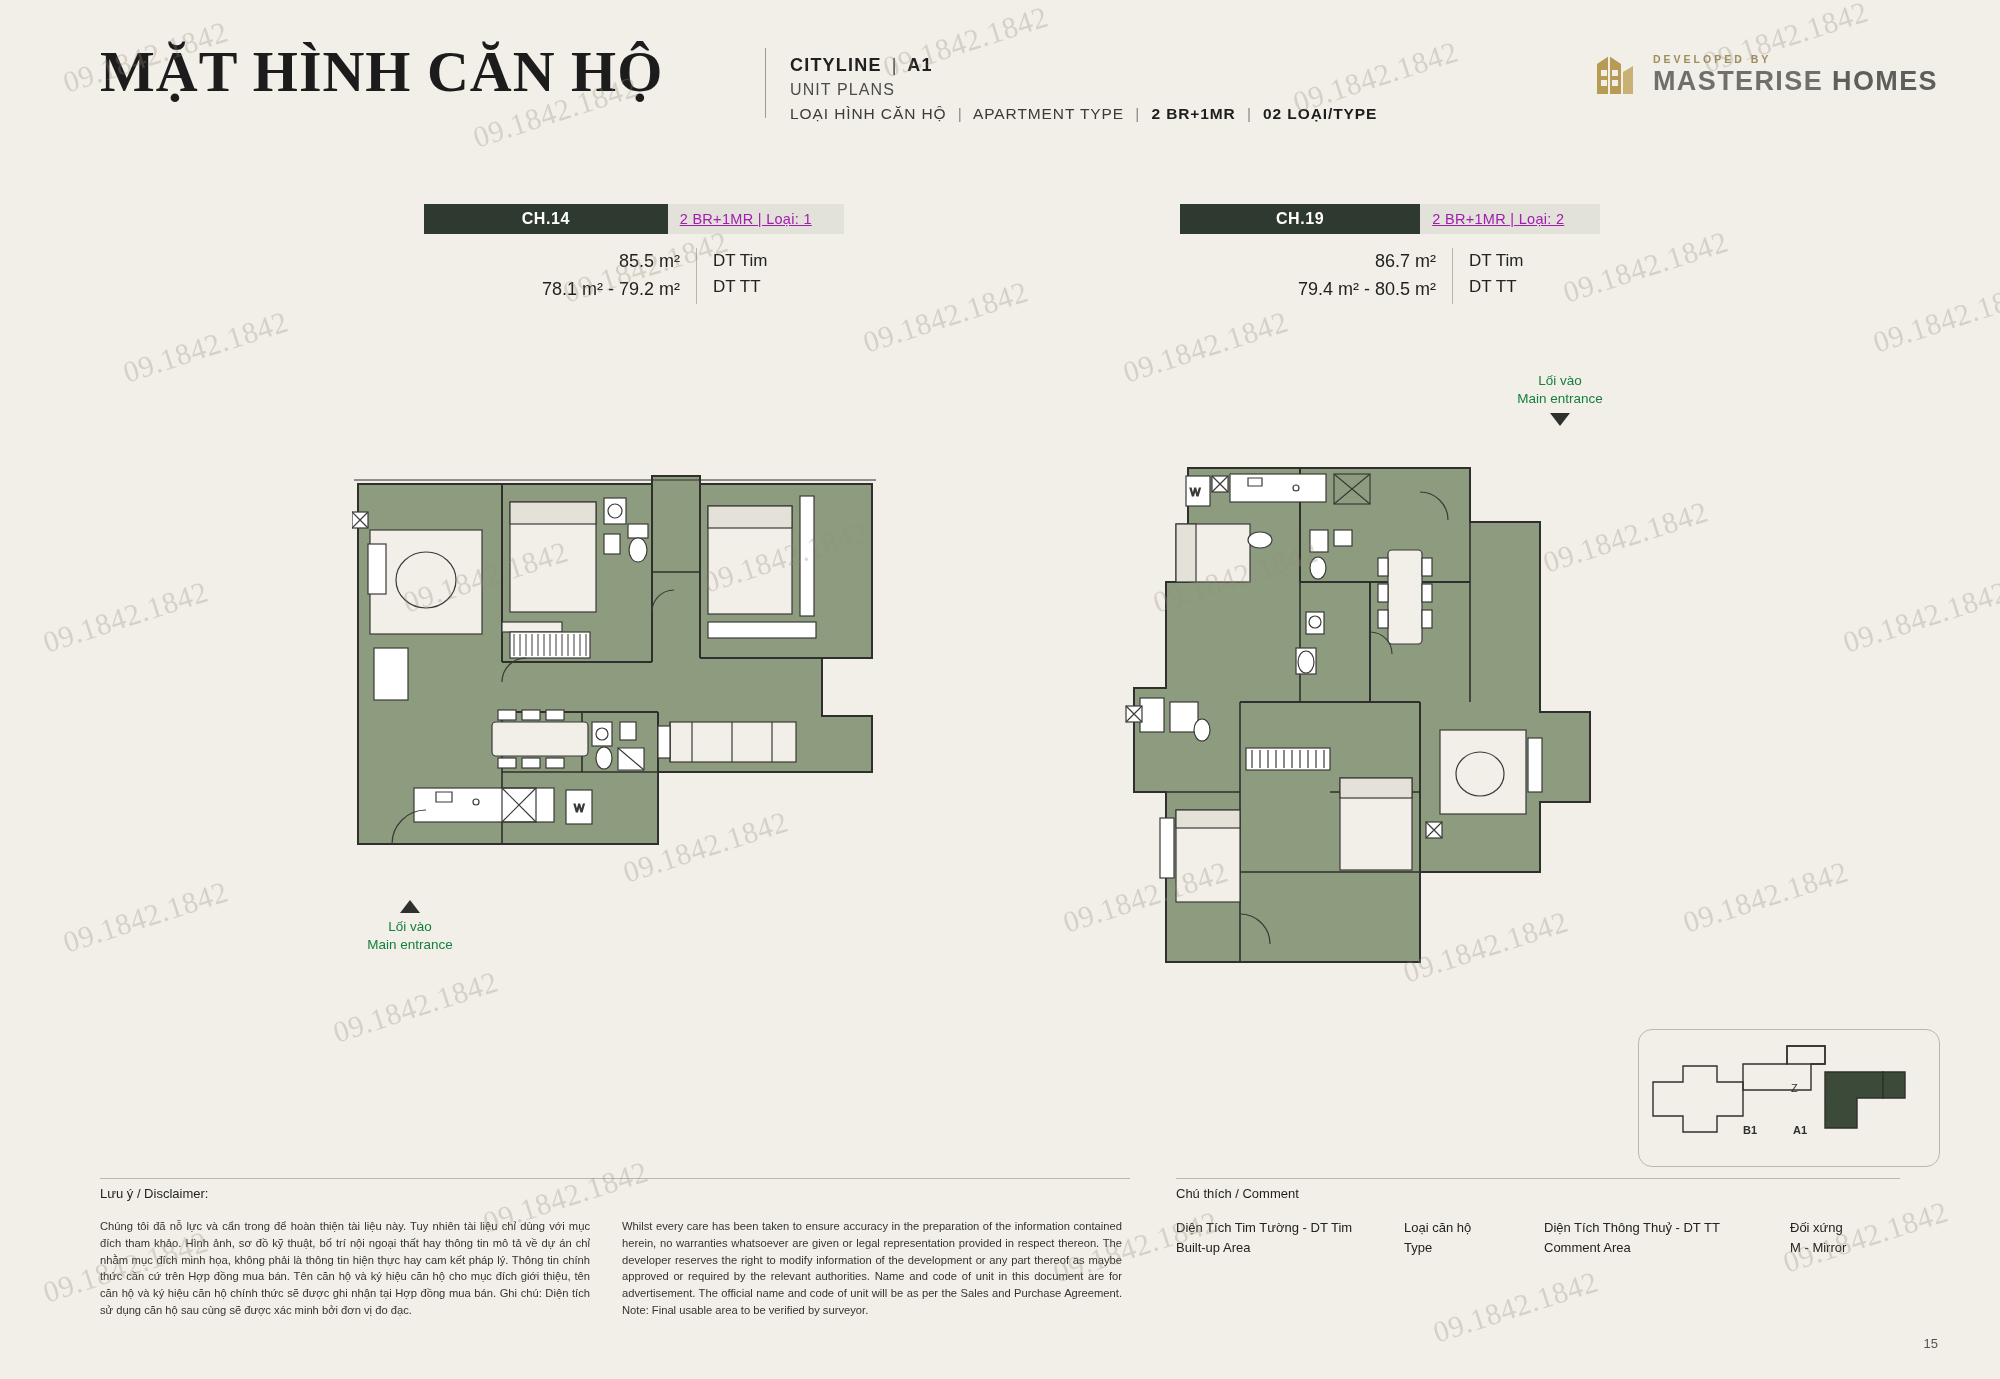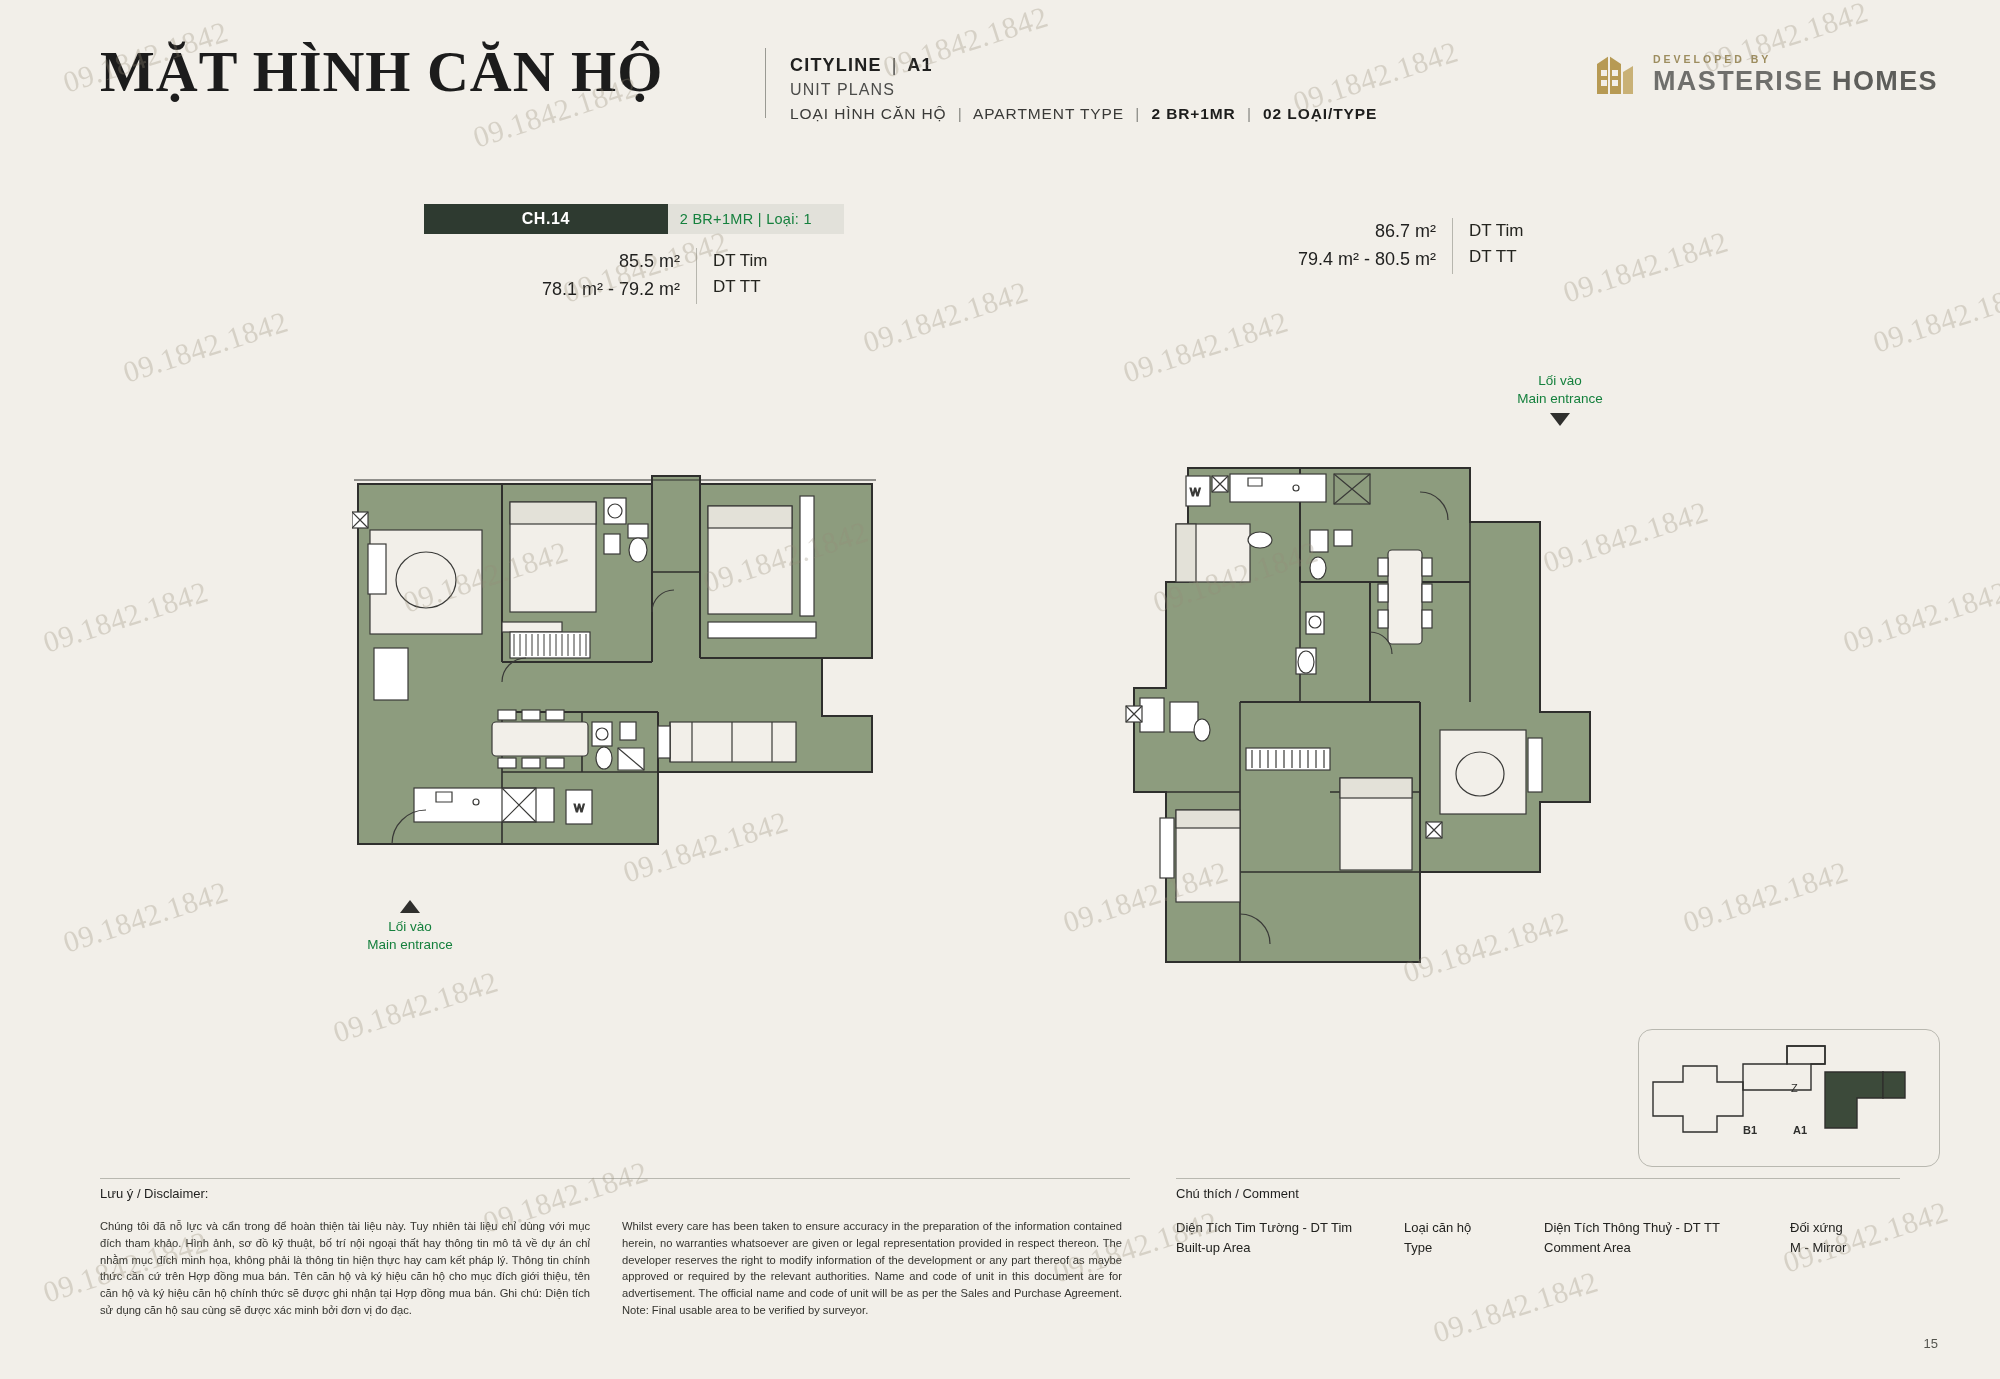--- a/index.html
+++ b/index.html
@@ -54,22 +54,22 @@
   .brand-txt .name b{color:#5e5e5b;}
 
   
   .unit{position:absolute;}
   .unit-badge{display:flex;align-items:stretch;height:30px;}
   .unit-code{
     background:#2e3a30;color:#fff;font-weight:bold;font-size:16px;
     display:flex;align-items:center;justify-content:center;letter-spacing:.6px;
   }
   .unit-type{
-    background:#e2e1da;color:#15803d;font-size:14.5px;
-    display:flex;align-items:center;padding:12px 12px;letter-spacing:.3px;
+    background:#e2e1da;color:#a21caf;font-size:14.5px;
+    display:flex;align-items:center;padding:12px 12px;letter-spacing:.3px;text-decoration:underline;
   }
   .areas{display:flex;margin-top:14px;}
   .areas .vals{text-align:right;padding-right:16px;line-height:1.55;font-size:18px;color:#1f1f1e;}
   .areas .labels{border-left:1px solid #b7b6ae;padding-left:16px;line-height:1.55;font-size:17px;color:#24241f;}
 
   
   .entrance{position:absolute;text-align:center;font-size:13.5px;line-height:1.35;color:#15803d;}
   .tri-up{width:0;height:0;border-left:10px solid transparent;border-right:10px solid transparent;border-bottom:13px solid #2f2f2d;margin:0 auto 5px;}
   .tri-down{width:0;height:0;border-left:10px solid transparent;border-right:10px solid transparent;border-top:13px solid #2f2f2d;margin:5px auto 0;}
 
@@ -145,20 +145,24 @@
         <div>78.1 m² - 79.2 m²</div>
       </div>
       <div class="labels">
         <div>DT Tim</div>
         <div>DT TT</div>
       </div>
     </div>
   </div>
 
   <div class="unit" style="left:1180px;top:204px;width:420px;">
+    <div class="unit-badge">
+      <div class="unit-code" style="width:256px;">CH.19</div>
+      <div class="unit-type" style="width:166px;">2 BR+1MR | Loại: 2</div>
+    </div>
     <div class="areas">
       <div class="vals" style="width:256px;">
         <div>86.7 m²</div>
         <div>79.4 m² - 80.5 m²</div>
       </div>
       <div class="labels">
         <div>DT Tim</div>
         <div>DT TT</div>
       </div>
     </div>

